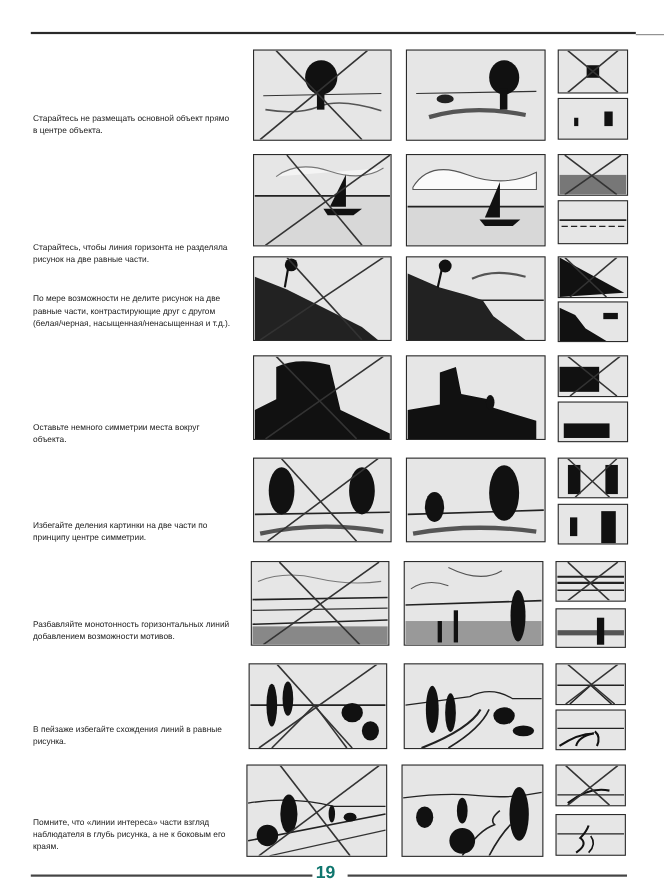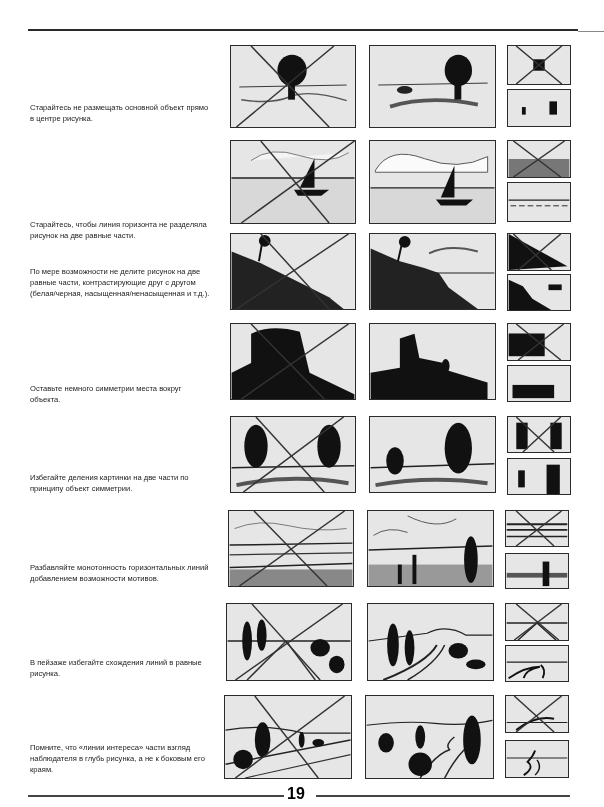--- a/index.html
+++ b/index.html
@@ -6,33 +6,33 @@
   body { width:604px; height:807px; background:#ffffff; position:relative; overflow:hidden;
          font-family:"Liberation Sans", sans-serif; color:#1a1a1a; }
   .rule-top { position:absolute; left:28px; top:29px; width:550px; height:0; border-top:2px solid #2a2a2a; }
   .rule-top2 { position:absolute; left:578px; top:31px; width:26px; border-top:1px solid #888; }
   .caption { position:absolute; left:30px; width:180px; font-size:7.6px; line-height:11px; color:#222; }
   .frame { position:absolute; border:1.5px solid #2b2b2b; background:#e6e6e6; box-sizing:border-box; overflow:hidden; }
   .frame svg { position:absolute; left:0; top:0; width:100%; height:100%; }
   .footer { position:absolute; top:785px; left:0; width:604px; height:20px; }
   .footer .l { position:absolute; left:28px; top:10px; width:256px; border-top:2px solid #444; }
   .footer .r { position:absolute; left:316px; top:10px; width:254px; border-top:2px solid #444; }
-  .footer .num { position:absolute; left:287px; top:0; font-size:16px; font-weight:bold; color:#000000; }
+  .footer .num { position:absolute; left:287px; top:0; font-size:16px; font-weight:bold; color:#0f766e; }
 </style>
 </head>
 <body>
 
 <div class="rule-top"></div>
 <div class="rule-top2"></div>
 
-<div class="caption" style="top:102px">Старайтесь не размещать основной объект прямо в центре рисунка.</div>
+<div class="caption" style="top:102px">Старайтесь не размещать основной объект прямо в центре объекта.</div>
 <div class="caption" style="top:219px">Старайтесь, чтобы линия горизонта не разделяла рисунок на две равные части.</div>
 <div class="caption" style="top:266px">По мере возможности не делите рисунок на две равные части, контрастирующие друг с другом (белая/черная, насыщенная/ненасыщенная и т.д.).</div>
 <div class="caption" style="top:383px">Оставьте немного симметрии места вокруг объекта.</div>
-<div class="caption" style="top:472px">Избегайте деления картинки на две части по принципу объект симметрии.</div>
+<div class="caption" style="top:472px">Избегайте деления картинки на две части по принципу центре симметрии.</div>
 <div class="caption" style="top:562px">Разбавляйте монотонность горизонтальных линий добавлением возможности мотивов.</div>
 <div class="caption" style="top:657px">В пейзаже избегайте схождения линий в равные рисунка.</div>
 <div class="caption" style="top:742px">Помните, что «линии интереса» части взгляд наблюдателя в глубь рисунка, а не к боковым его краям.</div>
 
 <div class="frame" style="left:230px;top:45px;width:126px;height:83px">
   <svg viewBox="0 0 126 83">
     <line x1="8" y1="42" x2="118" y2="40" stroke="#333" stroke-width="1"></line>
     <path d="M10 55 Q40 60 60 52 T118 56" stroke="#555" fill="none" stroke-width="1.5"></path>
     <ellipse cx="62" cy="25" rx="15" ry="16" fill="#111"></ellipse>
     <rect x="58" y="35" width="7" height="20" fill="#111"></rect>

